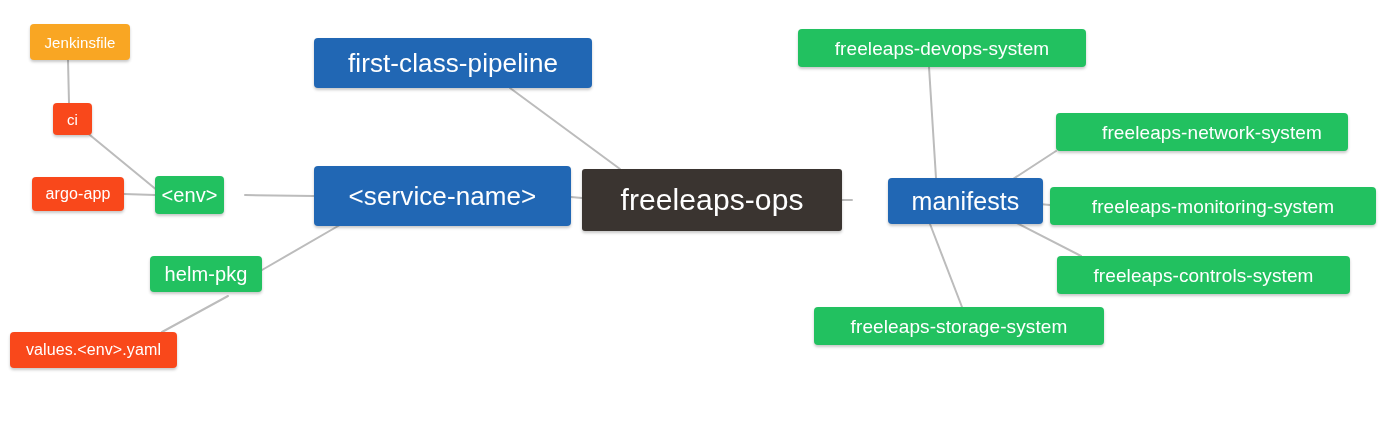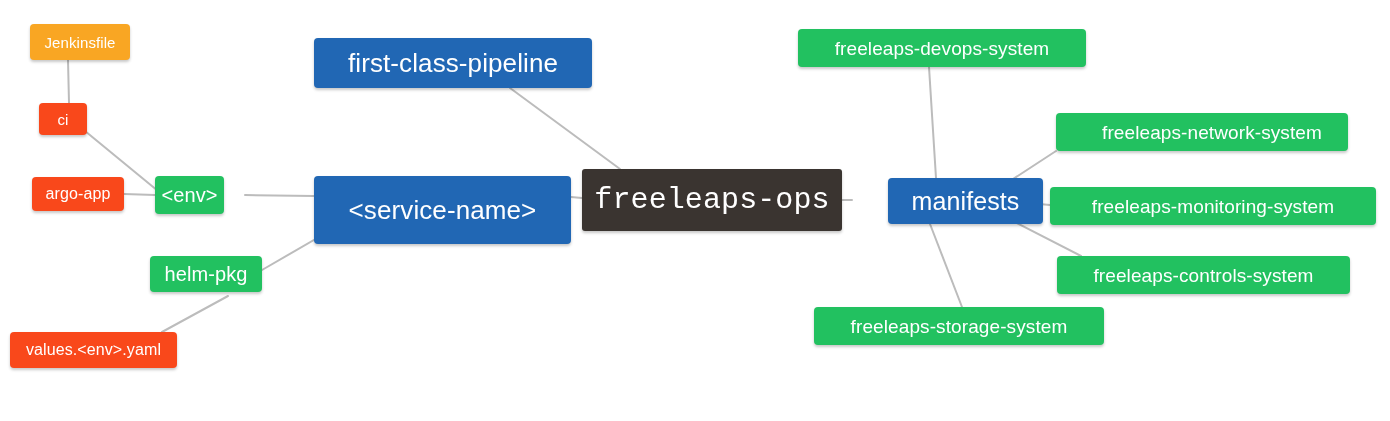--- a/index.html
+++ b/index.html
@@ -41,21 +41,20 @@
     border-radius: 4px;
     white-space: nowrap;
     box-shadow: 0 2px 3px rgba(0,0,0,0.22);
     letter-spacing: 0.1px;
     line-height: 1;
     user-select: none;
   }
   .node.root {
     background: #3a3430;
     border-radius: 3px;
-    font-family: Liberation Mono, monospace;
   }
   .node.blue   { background: #2167b4; }
   .node.green  { background: #22c160; }
   .node.red    { background: #f9481b; }
   .node.amber  { background: #f9a623; }
 </style>
 </head>
 <body>
 
 <div id="mindmap">
@@ -70,27 +69,27 @@
       <path class="edge" d="M 571,197 L 582,198" stroke="#bcbcbc"></path>
       <path class="edge" d="M 842,200 L 852,200" stroke="#bcbcbc"></path>
       <path class="edge" d="M 936,178 L 929,67" stroke="#bcbcbc"></path>
       <path class="edge" d="M 1007,183 L 1056,151" stroke="#bcbcbc"></path>
       <path class="edge" d="M 1007,201 L 1050,205" stroke="#bcbcbc"></path>
       <path class="edge" d="M 1007,218 L 1081,256" stroke="#bcbcbc"></path>
       <path class="edge" d="M 930,224 L 962,307" stroke="#bcbcbc"></path>
     </svg>
   <div id="node-layer">
       <div class="node amber" style="left: 18px; top: 24px; width: 100px; height: 36px; font-size: 15px; margin-left: 12px;">Jenkinsfile</div>
-      <div class="node red" style="left: 39px; top: 103px; width: 48px; height: 32px; font-size: 15px;">ci</div>
+      <div class="node red" style="left: 53px; top: 103px; width: 39px; height: 32px; font-size: 15px;">ci</div>
       <div class="node red" style="left: 32px; top: 177px; width: 92px; height: 34px; font-size: 16px;">argo-app</div>
       <div class="node green" style="left: 155px; top: 176px; width: 69px; height: 38px; font-size: 20px;">&lt;env&gt;</div>
       <div class="node green" style="left: 150px; top: 256px; width: 112px; height: 36px; font-size: 20px;">helm-pkg</div>
       <div class="node red" style="left: 10px; top: 332px; width: 167px; height: 36px; font-size: 16px; text-align: center;">values.&lt;env&gt;.yaml</div>
       <div class="node blue" style="left: 314px; top: 38px; width: 278px; height: 50px; font-size: 26px;">first-class-pipeline</div>
-      <div class="node blue" style="left: 314px; top: 176px; width: 257px; height: 68px; font-size: 26px;">&lt;service-name&gt;</div>
+      <div class="node blue" style="left: 314px; top: 166px; width: 257px; height: 60px; font-size: 26px;">&lt;service-name&gt;</div>
       <div class="node root" style="left: 582px; top: 169px; width: 260px; height: 62px; font-size: 30px;">freeleaps-ops</div>
       <div class="node blue" style="left: 852px; top: 178px; width: 155px; height: 46px; font-size: 25px; margin-left: 36px;">manifests</div>
       <div class="node green" style="left: 798px; top: 29px; width: 288px; height: 38px; font-size: 19px;">freeleaps-devops-system</div>
       <div class="node green" style="left: 1056px; top: 113px; width: 292px; height: 38px; font-size: 19px; padding-left: 20px;">freeleaps-network-system</div>
       <div class="node green" style="left: 1050px; top: 187px; width: 326px; height: 38px; font-size: 19px;">freeleaps-monitoring-system</div>
       <div class="node green" style="left: 1057px; top: 256px; width: 293px; height: 38px; font-size: 19px;">freeleaps-controls-system</div>
       <div class="node green" style="left: 814px; top: 307px; width: 290px; height: 38px; font-size: 19px;">freeleaps-storage-system</div>
     </div>
 </div>
 

